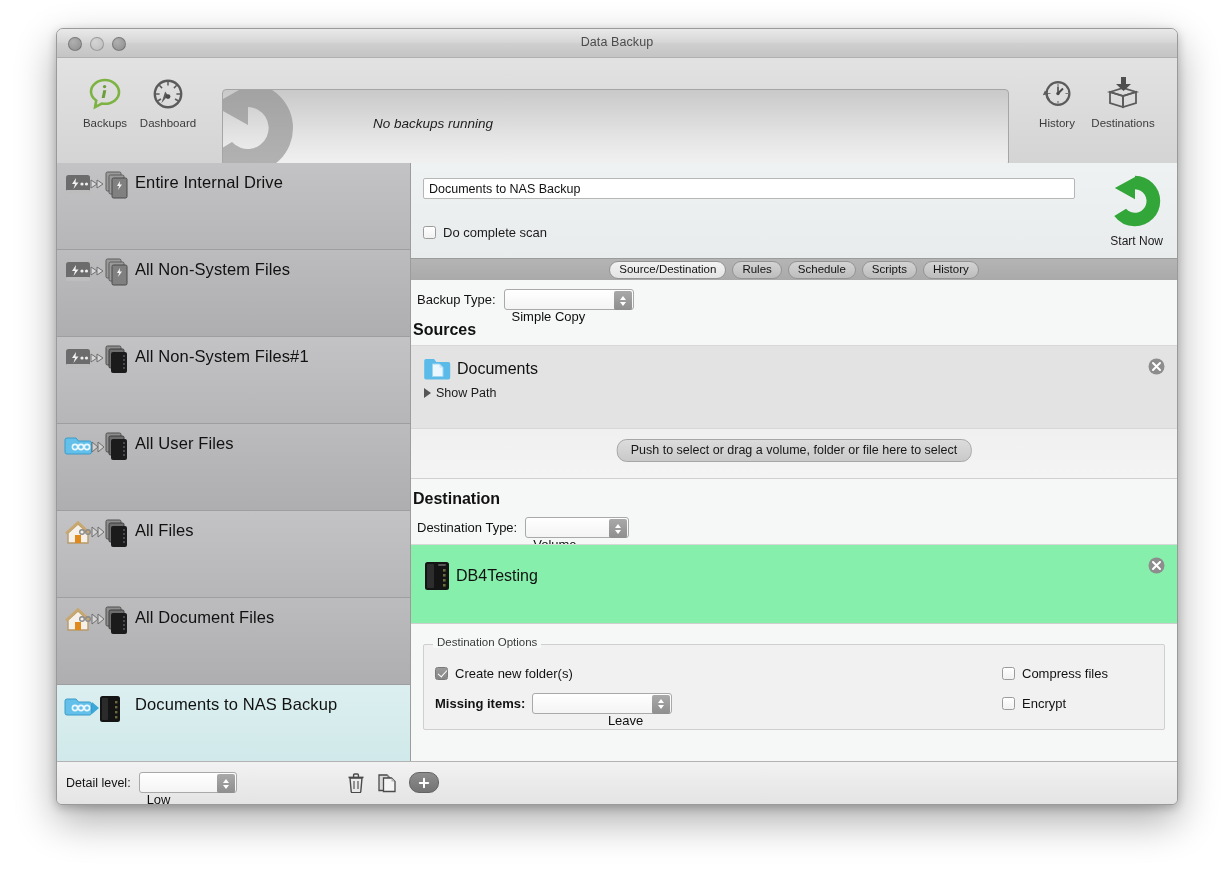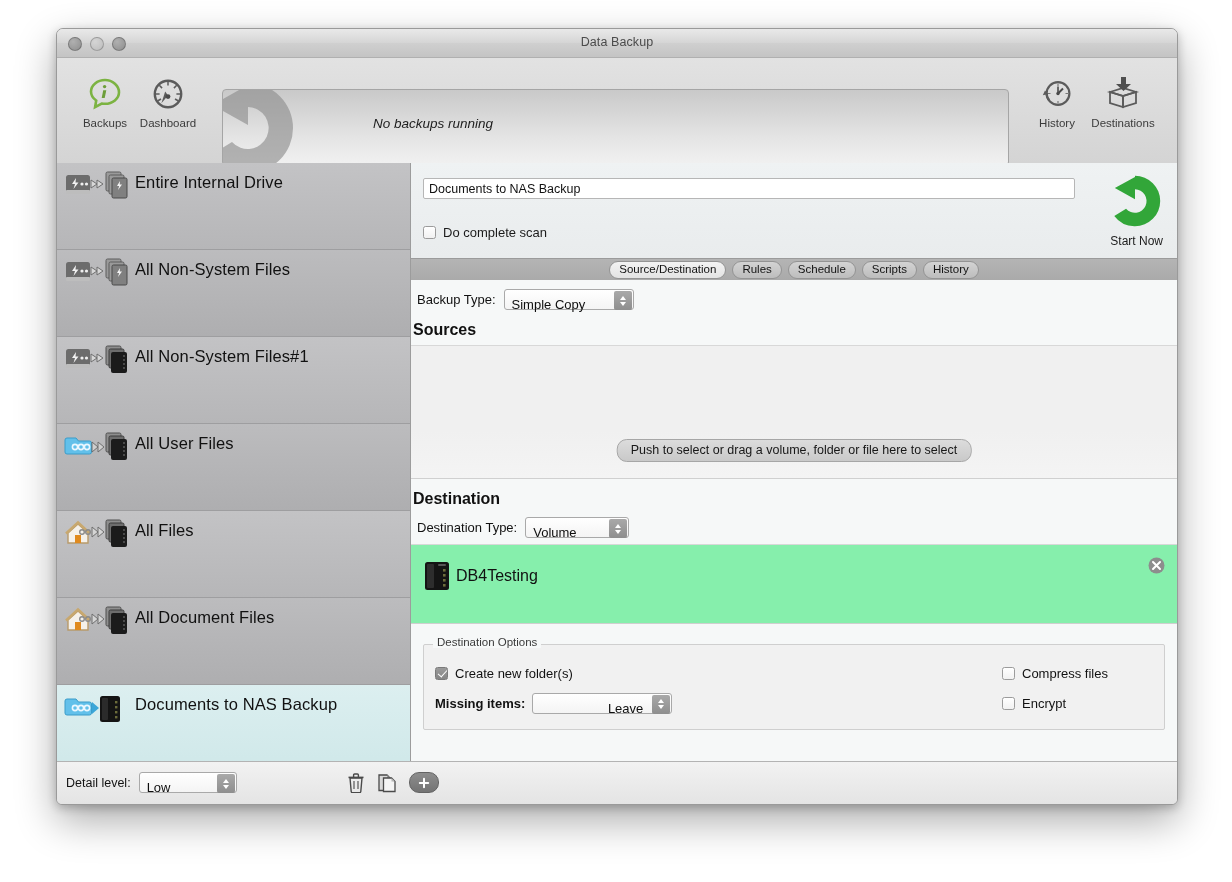--- a/index.html
+++ b/index.html
@@ -124,21 +124,21 @@
   .tab.active{background:linear-gradient(to bottom,#f3f3f3,#e3e3e3);}
 
   .panel{position:absolute;left:0;right:0;top:117px;bottom:0;background:#f6f8f8;overflow:hidden;}
 
   .fieldrow{display:flex;align-items:center;gap:8px;padding:9px 0 0 6px;}
   .fieldrow .flab{font-size:13px;color:#111;}
   .popup{
     position:relative;height:21px;min-width:98px;
     background:linear-gradient(to bottom,#ffffff,#f4f4f4);
     border:1px solid #a9a9a9;border-radius:3px;
-    font-size:13px;color:#0e0e0e;line-height:21px;padding:4px 28px 0 7px;
+    font-size:13px;color:#0e0e0e;line-height:21px;padding:16px 28px 0 7px;
     box-sizing:border-box;cursor:default;
   }
   .popup .stepper{
     position:absolute;right:1px;top:1px;width:18px;height:19px;border-radius:2px;
     background:linear-gradient(to bottom,#a9a9a9,#8e8e8e);
     display:flex;flex-direction:column;align-items:center;justify-content:center;gap:2px;
   }
   .popup .stepper i{display:block;width:0;height:0;border-left:3.5px solid transparent;border-right:3.5px solid transparent;}
   .popup .stepper i.up{border-bottom:4px solid #fff;}
   .popup .stepper i.dn{border-top:4px solid #fff;}
@@ -492,20 +492,40 @@
               <span class="stepper">
                   <i class="up"></i>
                   <i class="dn"></i>
                 </span>
             </span>
           </div>
 
           <div class="sectitle">Sources</div>
 
           <div class="dropzone">
+            <div class="dz-item">
+              <div class="item-main">
+                <svg width="27" height="25" viewBox="0 0 27 25">
+                  <path d="M1 3 h9 l2.4 3 h12 a1.8 1.8 0 0 1 1.8 1.8 v14 a1.8 1.8 0 0 1 -1.8 1.8 h-22.4 a1.8 1.8 0 0 1 -1.8 -1.8 v-17 a1.8 1.8 0 0 1 1.8 -1.8 z" fill="#5bbbe8"></path>
+                  <path d="M8.5 8 h7 l3.5 3.5 v9 h-10.5 z" fill="#eaf7ff" stroke="#9fd6ef"></path>
+                  <path d="M15.5 8 v3.5 h3.5 z" fill="#bfe4f6"></path>
+                </svg>
+                <span class="item-name">Documents</span>
+              </div>
+              <div class="showpath">
+                <span class="tri"></span>
+                <span>Show Path</span>
+              </div>
+              <div class="removebtn">
+                <svg width="17" height="17" viewBox="0 0 17 17">
+                  <circle cx="8.5" cy="8.5" r="8" fill="#8d8d8d"></circle>
+                  <path d="M5 5 L12 12 M12 5 L5 12" stroke="#fff" stroke-width="2" stroke-linecap="round"></path>
+                </svg>
+              </div>
+            </div>
             <div class="pushbtn">Push to select or drag a volume, folder or file here to select</div>
           </div>
 
           <div class="sectitle">Destination</div>
 
           <div class="fieldrow">
             <span class="flab">Destination Type:</span>
             <span class="popup" style="width:104px">
               <span>Volume</span>
               <span class="stepper">

